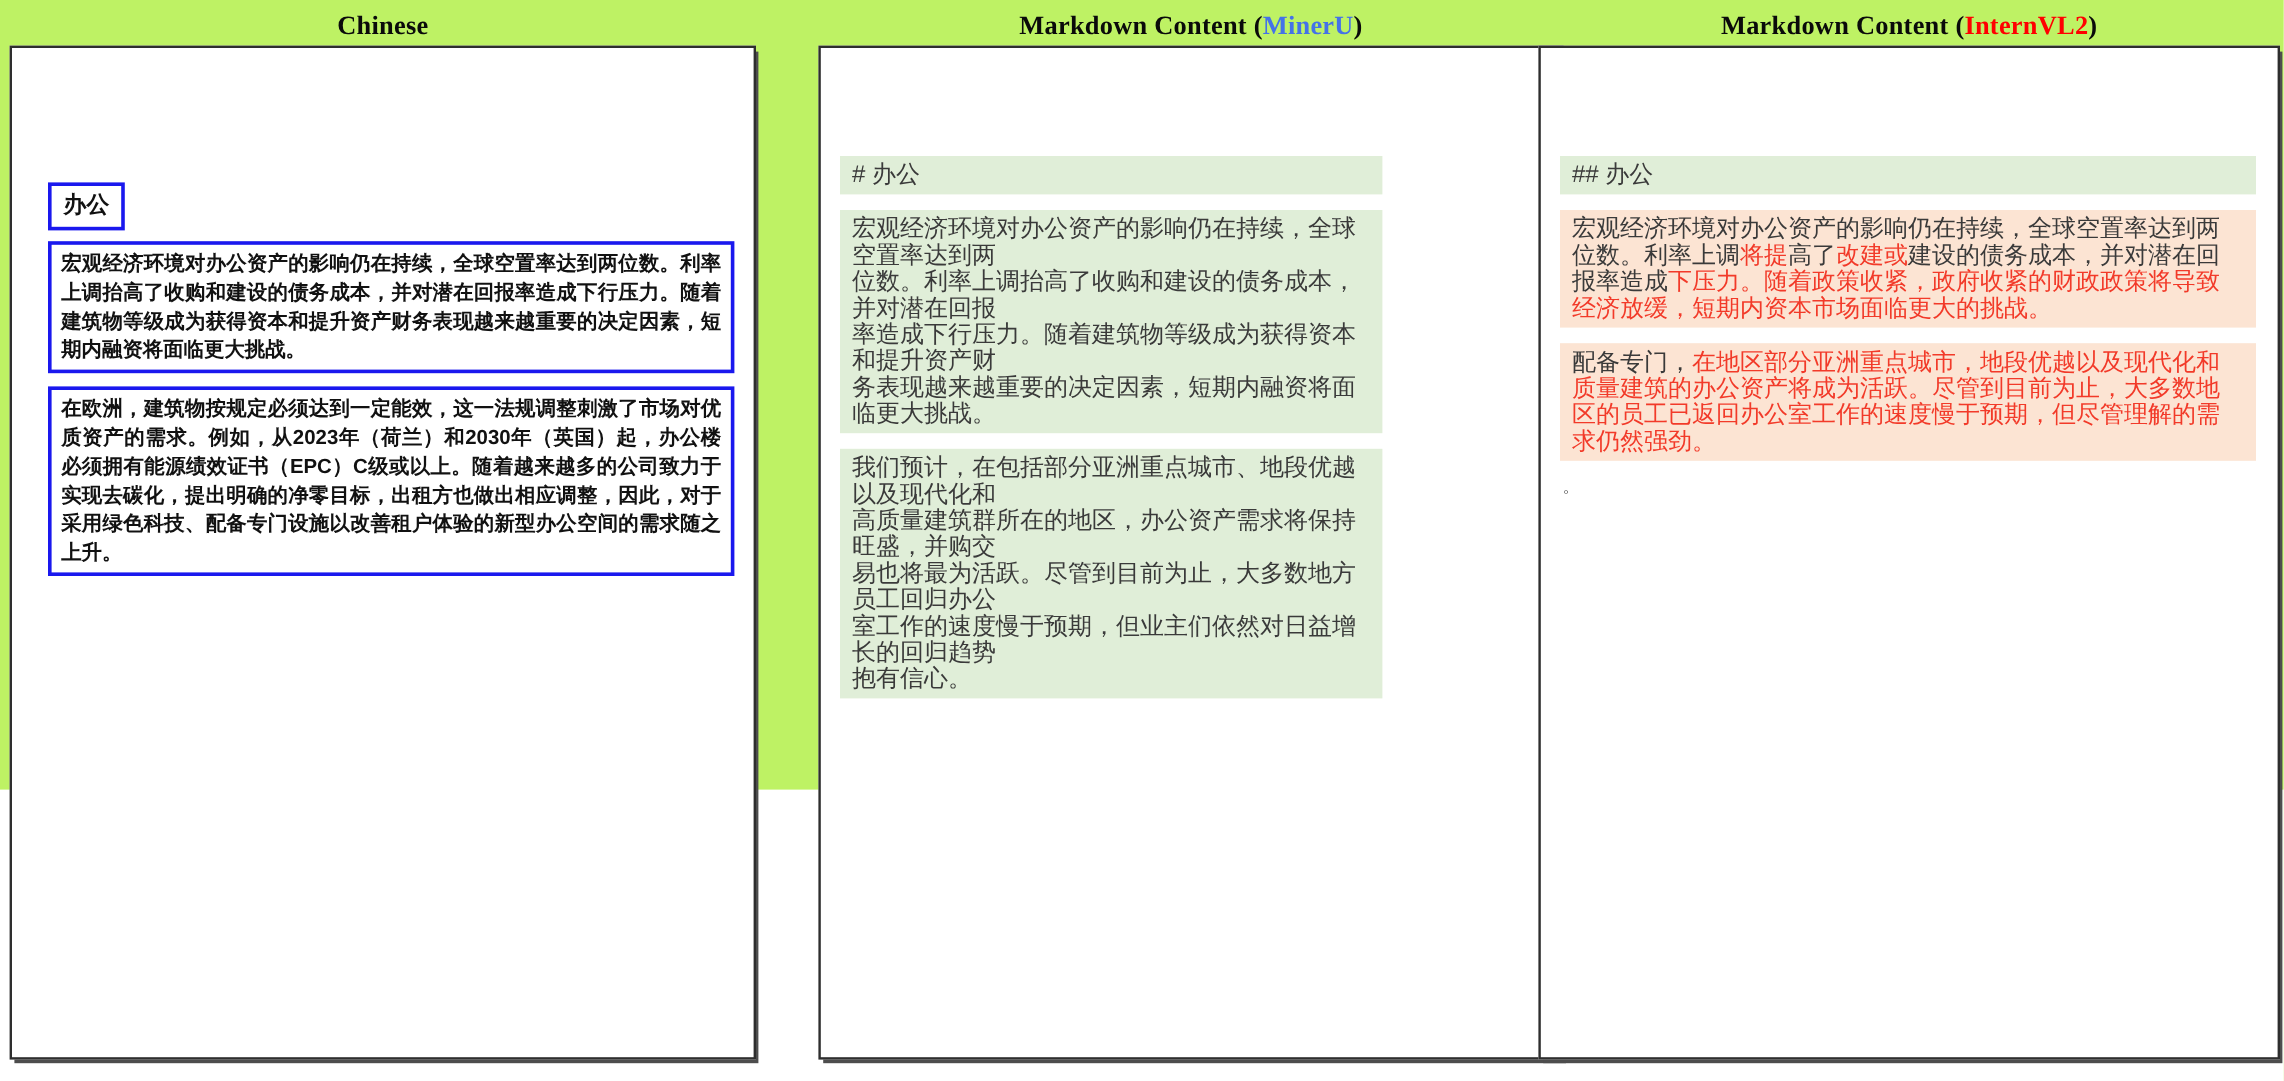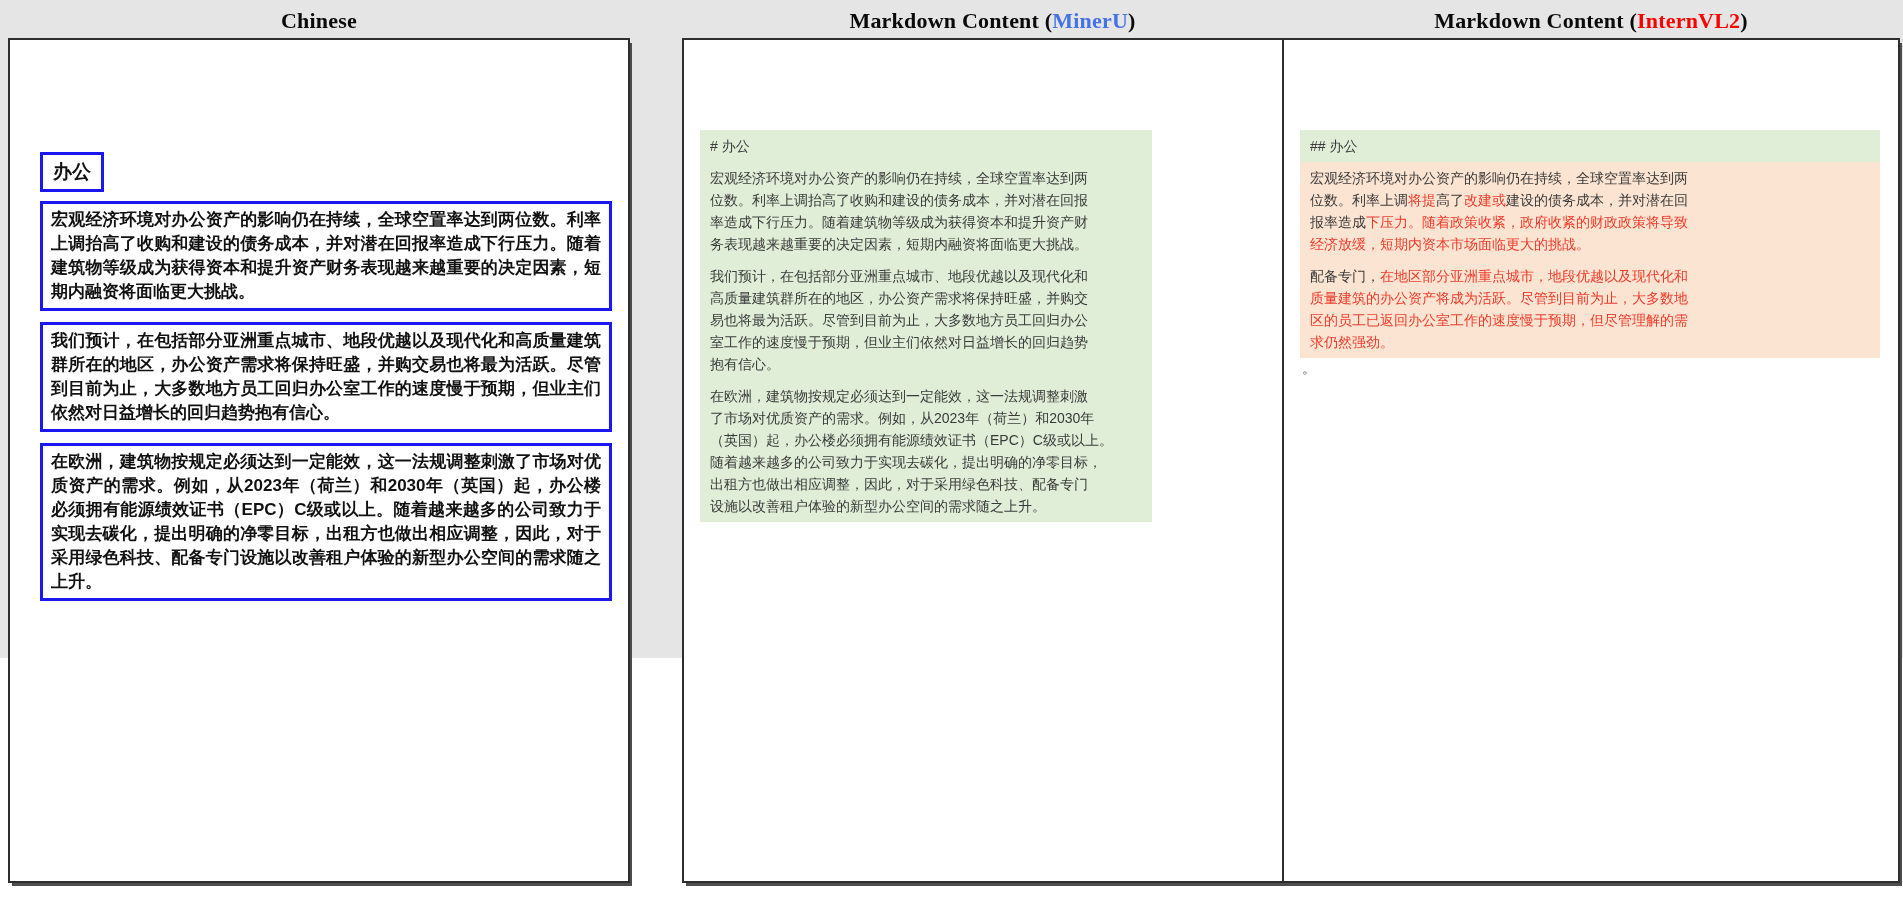--- a/index.html
+++ b/index.html
@@ -10,21 +10,21 @@
     --mineru-blue:#4472e8;
     --internvl-red:#ff0000;
     --panel-border:#2e2e2e;
     --panel-shadow:#4d4d4d;
     --md-text:#3a3a3a;
     --doc-text:#111111;
   }
   html,body{margin:0;padding:0;background:#ffffff;}
   body{width:1903px;height:901px;overflow:hidden;
        font-family:"Liberation Sans",sans-serif;}
-  .figure{position:relative;width:1903px;height:658px;background:#e5e5e5;}
+  .figure{position:relative;width:1903px;height:658px;background:#bef264;}
 
   .col{position:absolute;top:0;height:901px;}
   .col-left{left:8px;width:622px;}
   .col-mid{left:682px;width:621px;}
   .col-right{left:1282px;width:618px;}
 
   .col-title{
     position:absolute;top:6px;left:0;right:0;height:30px;
     text-align:center;
     font-family:"Liberation Serif",serif;
@@ -63,24 +63,24 @@
     width:572px;
     padding:4px 8px;
     margin-bottom:11px;
     text-align:justify;
     text-justify:inter-ideograph;
   }
 
   
   .md-content{padding:90px 0 0 16px;}
   .md-block{
-    font-size:14px;line-height:22px;
+    font-size:20px;line-height:22px;
     color:var(--md-text);
     padding:5px 10px;
-    margin-bottom:0;
+    margin-bottom:13px;
     white-space:pre-line;
     box-sizing:border-box;
   }
   .md-green{background:var(--green-highlight);}
   .md-peach{background:var(--peach-highlight);}
   .w-mid{width:452px;}
   .w-right{width:580px;}
   .seg-red{color:var(--error-red);}
   .seg-black{color:var(--md-text);}
   .trailing-char{
@@ -98,21 +98,20 @@
     <div class="col-title">
       <span>Chinese</span>
     </div>
     <div class="panel">
       <div class="doc-content">
         <div class="blue-box heading-box">
           <span>办公</span>
         </div>
         <div>
             <div class="blue-box para-box">宏观经济环境对办公资产的影响仍在持续，全球空置率达到两位数。利率上调抬高了收购和建设的债务成本，并对潜在回报率造成下行压力。随着建筑物等级成为获得资本和提升资产财务表现越来越重要的决定因素，短期内融资将面临更大挑战。</div>
-            <div class="blue-box para-box">我们预计，在包括部分亚洲重点城市、地段优越以及现代化和高质量建筑群所在的地区，办公资产需求将保持旺盛，并购交易也将最为活跃。尽管到目前为止，大多数地方员工回归办公室工作的速度慢于预期，但业主们依然对日益增长的回归趋势抱有信心。</div>
             <div class="blue-box para-box">在欧洲，建筑物按规定必须达到一定能效，这一法规调整刺激了市场对优质资产的需求。例如，从2023年（荷兰）和2030年（英国）起，办公楼必须拥有能源绩效证书（EPC）C级或以上。随着越来越多的公司致力于实现去碳化，提出明确的净零目标，出租方也做出相应调整，因此，对于采用绿色科技、配备专门设施以改善租户体验的新型办公空间的需求随之上升。</div>
           </div>
       </div>
     </div>
   </div>
 
   <div class="col col-mid">
     <div class="col-title">
       <span>Markdown Content (</span><span class="model-blue">MinerU</span><span>)</span>
     </div>
@@ -121,26 +120,20 @@
           <div class="md-block md-green w-mid"># 办公</div>
           <div class="md-block md-green w-mid">宏观经济环境对办公资产的影响仍在持续，全球空置率达到两
 位数。利率上调抬高了收购和建设的债务成本，并对潜在回报
 率造成下行压力。随着建筑物等级成为获得资本和提升资产财
 务表现越来越重要的决定因素，短期内融资将面临更大挑战。</div>
           <div class="md-block md-green w-mid">我们预计，在包括部分亚洲重点城市、地段优越以及现代化和
 高质量建筑群所在的地区，办公资产需求将保持旺盛，并购交
 易也将最为活跃。尽管到目前为止，大多数地方员工回归办公
 室工作的速度慢于预期，但业主们依然对日益增长的回归趋势
 抱有信心。</div>
-          <div class="md-block md-green w-mid">在欧洲，建筑物按规定必须达到一定能效，这一法规调整刺激
-了市场对优质资产的需求。例如，从2023年（荷兰）和2030年
-（英国）起，办公楼必须拥有能源绩效证书（EPC）C级或以上。
-随着越来越多的公司致力于实现去碳化，提出明确的净零目标，
-出租方也做出相应调整，因此，对于采用绿色科技、配备专门
-设施以改善租户体验的新型办公空间的需求随之上升。</div>
         </div>
     </div>
   </div>
 
   <div class="col col-right">
     <div class="col-title">
       <span>Markdown Content (</span><span class="model-red">InternVL2</span><span>)</span>
     </div>
     <div class="panel">
       <div class="md-content">

